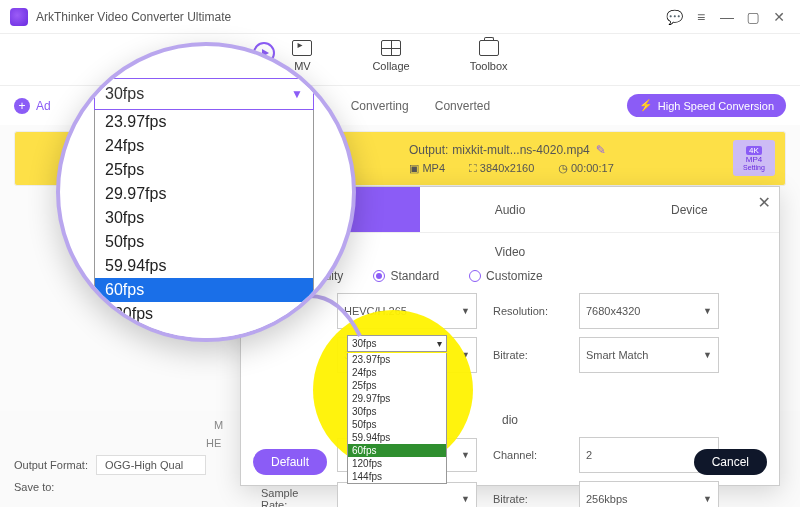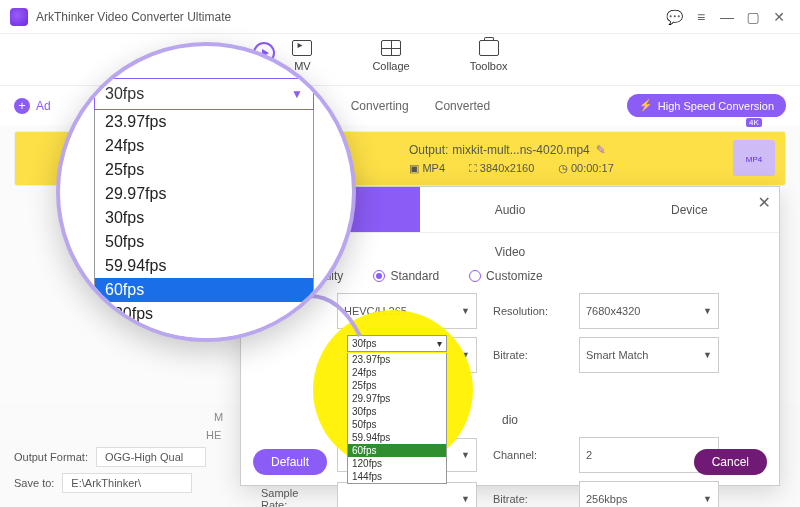--- a/index.html
+++ b/index.html
@@ -25,21 +25,21 @@
 .tabs-mid { margin-left: 300px; display:flex; gap:26px; font-size:12px; }
 .tabs-mid span { color:#666; cursor:pointer; }
 .hsc { margin-left:auto; background:#8b5cf6; color:#fff; padding:5px 12px; border-radius:12px; font-size:11px; display:flex; align-items:center; gap:5px; cursor:pointer; }
 .hsc::before { content:"⚡"; font-size:11px; }
 
 .card { margin: 6px 14px; background:#fde047; border:1px solid #eee; border-radius:3px; padding:10px 14px; display:flex; align-items:center; position:relative; }
 .output-label { color:#555; font-size:12px; }
 .edit-ico { color:#8b5cf6; margin-left:6px; font-size:12px; }
 .card-ico { color:#8b5cf6; font-size:14px; margin-left:10px; }
 .rowline { display:flex; gap:24px; align-items:center; margin-top:4px; color:#555; font-size:11px; }
-.fmt-badge { position:absolute; right:10px; top:8px; width:42px; height:36px; background:#cdbcf5; border-radius:3px; display:flex; flex-direction:column; align-items:center; justify-content:center; font-size:8px; color:#6a2be0;gap:28px; }
+.fmt-badge { position:absolute; right:10px; top:8px; width:42px; height:36px; background:#cdbcf5; border-radius:3px; display:flex; flex-direction:column; align-items:center; justify-content:center; font-size:8px; color:#6a2be0; }
 .fmt-badge .t { background:#8b5cf6; color:#fff; padding:0 3px; border-radius:2px; font-size:8px; }
 
 .bottombar { position:absolute; left:0; right:0; bottom:0; padding:8px 14px 14px; background:#fafafa; display:flex; flex-direction:column; gap:6px; font-size:11px; color:#555; }
 .bottombar .row { display:flex; align-items:center; gap:8px; }
 .sel { background:#fff; border:1px solid #ddd; padding:3px 8px; min-width:110px; display:inline-flex; justify-content:space-between; align-items:center; font-size:11px; }
 
 
 .modal { position:absolute; left:240px; top:186px; width:540px; height:300px; background:#fff; border:1px solid #ccc; box-shadow:0 6px 24px rgba(0,0,0,0.15); z-index:10; }
 .modal-x { position:absolute; right:8px; top:6px; font-size:16px; color:#666; cursor:pointer; }
 .modal-tabs { display:flex; height:46px; border-bottom:1px solid #eee; font-size:12px; }
@@ -52,21 +52,21 @@
 .rdot { width:12px; height:12px; border:1.5px solid #8b5cf6; border-radius:50%; display:flex; align-items:center; justify-content:center; }
 .rdot.on::after { content:""; width:6px; height:6px; background:#8b5cf6; border-radius:50%; }
 .grid2 { display:grid; grid-template-columns: 60px 140px 70px 140px; gap:8px 16px; align-items:center; font-size:11px; color:#555; }
 .dd { border:1px solid #ccc; padding:11px 6px; display:flex; justify-content:space-between; align-items:center; background:#fff; font-size:11px; cursor:pointer; }
 .dd .caret { font-size:9px; color:#555; }
 .modal-footer { position:absolute; left:12px; right:12px; bottom:10px; display:flex; gap:10px; }
 .mf-btn { padding:6px 18px; border-radius:13px; font-size:12px; cursor:pointer; color:#fff; }
 .mf-default { background:#8b5cf6; }
 .mf-spacer { flex:1; }
 .mf-create { background:#cdbcf5; }
-.mf-cancel { background:#701a75; }
+.mf-cancel { background:#0f172a; }
 
 
 .hl { position:absolute; left:313px; top:310px; width:160px; height:160px; background:#fff200; border-radius:50%; z-index:11; opacity:0.95; }
 .fps-mini { position:absolute; left:347px; top:335px; width:100px; z-index:12; font-size:10px; color:#333; }
 .fps-mini .mdd { border:1px solid #999; background:#fff; padding:2px 4px; display:flex; justify-content:space-between; margin-bottom:1px; }
 .fps-mini .opt { padding:1px 4px; background:#fff; border-left:1px solid #999; border-right:1px solid #999; }
 .fps-mini .opt.sel60 { background:#2f8f2f; color:#fff; }
 .fps-mini .opt:last-child { border-bottom:1px solid #999; }
 
 
@@ -157,23 +157,20 @@
   <div style="margin-left:192px; color:#888">HE</div>
   <div class="row">
     <span>Output Format:</span>
     <span class="sel">
         <span>OGG-High Qual</span>
       </span>
     <span style="margin-left:30px; color:#888">5K/8</span>
   </div>
   <div class="row">
     <span>Save to:</span>
-    <span class="sel" style="min-width:130px">
-        <span>E:\ArkThinker\</span>
-      </span>
   </div>
 </div>
 
 <div class="modal">
   <div class="modal-x">✕</div>
   <div class="modal-tabs">
     <div class="act">ideo</div>
     <div>Audio</div>
     <div>Device</div>
   </div>

